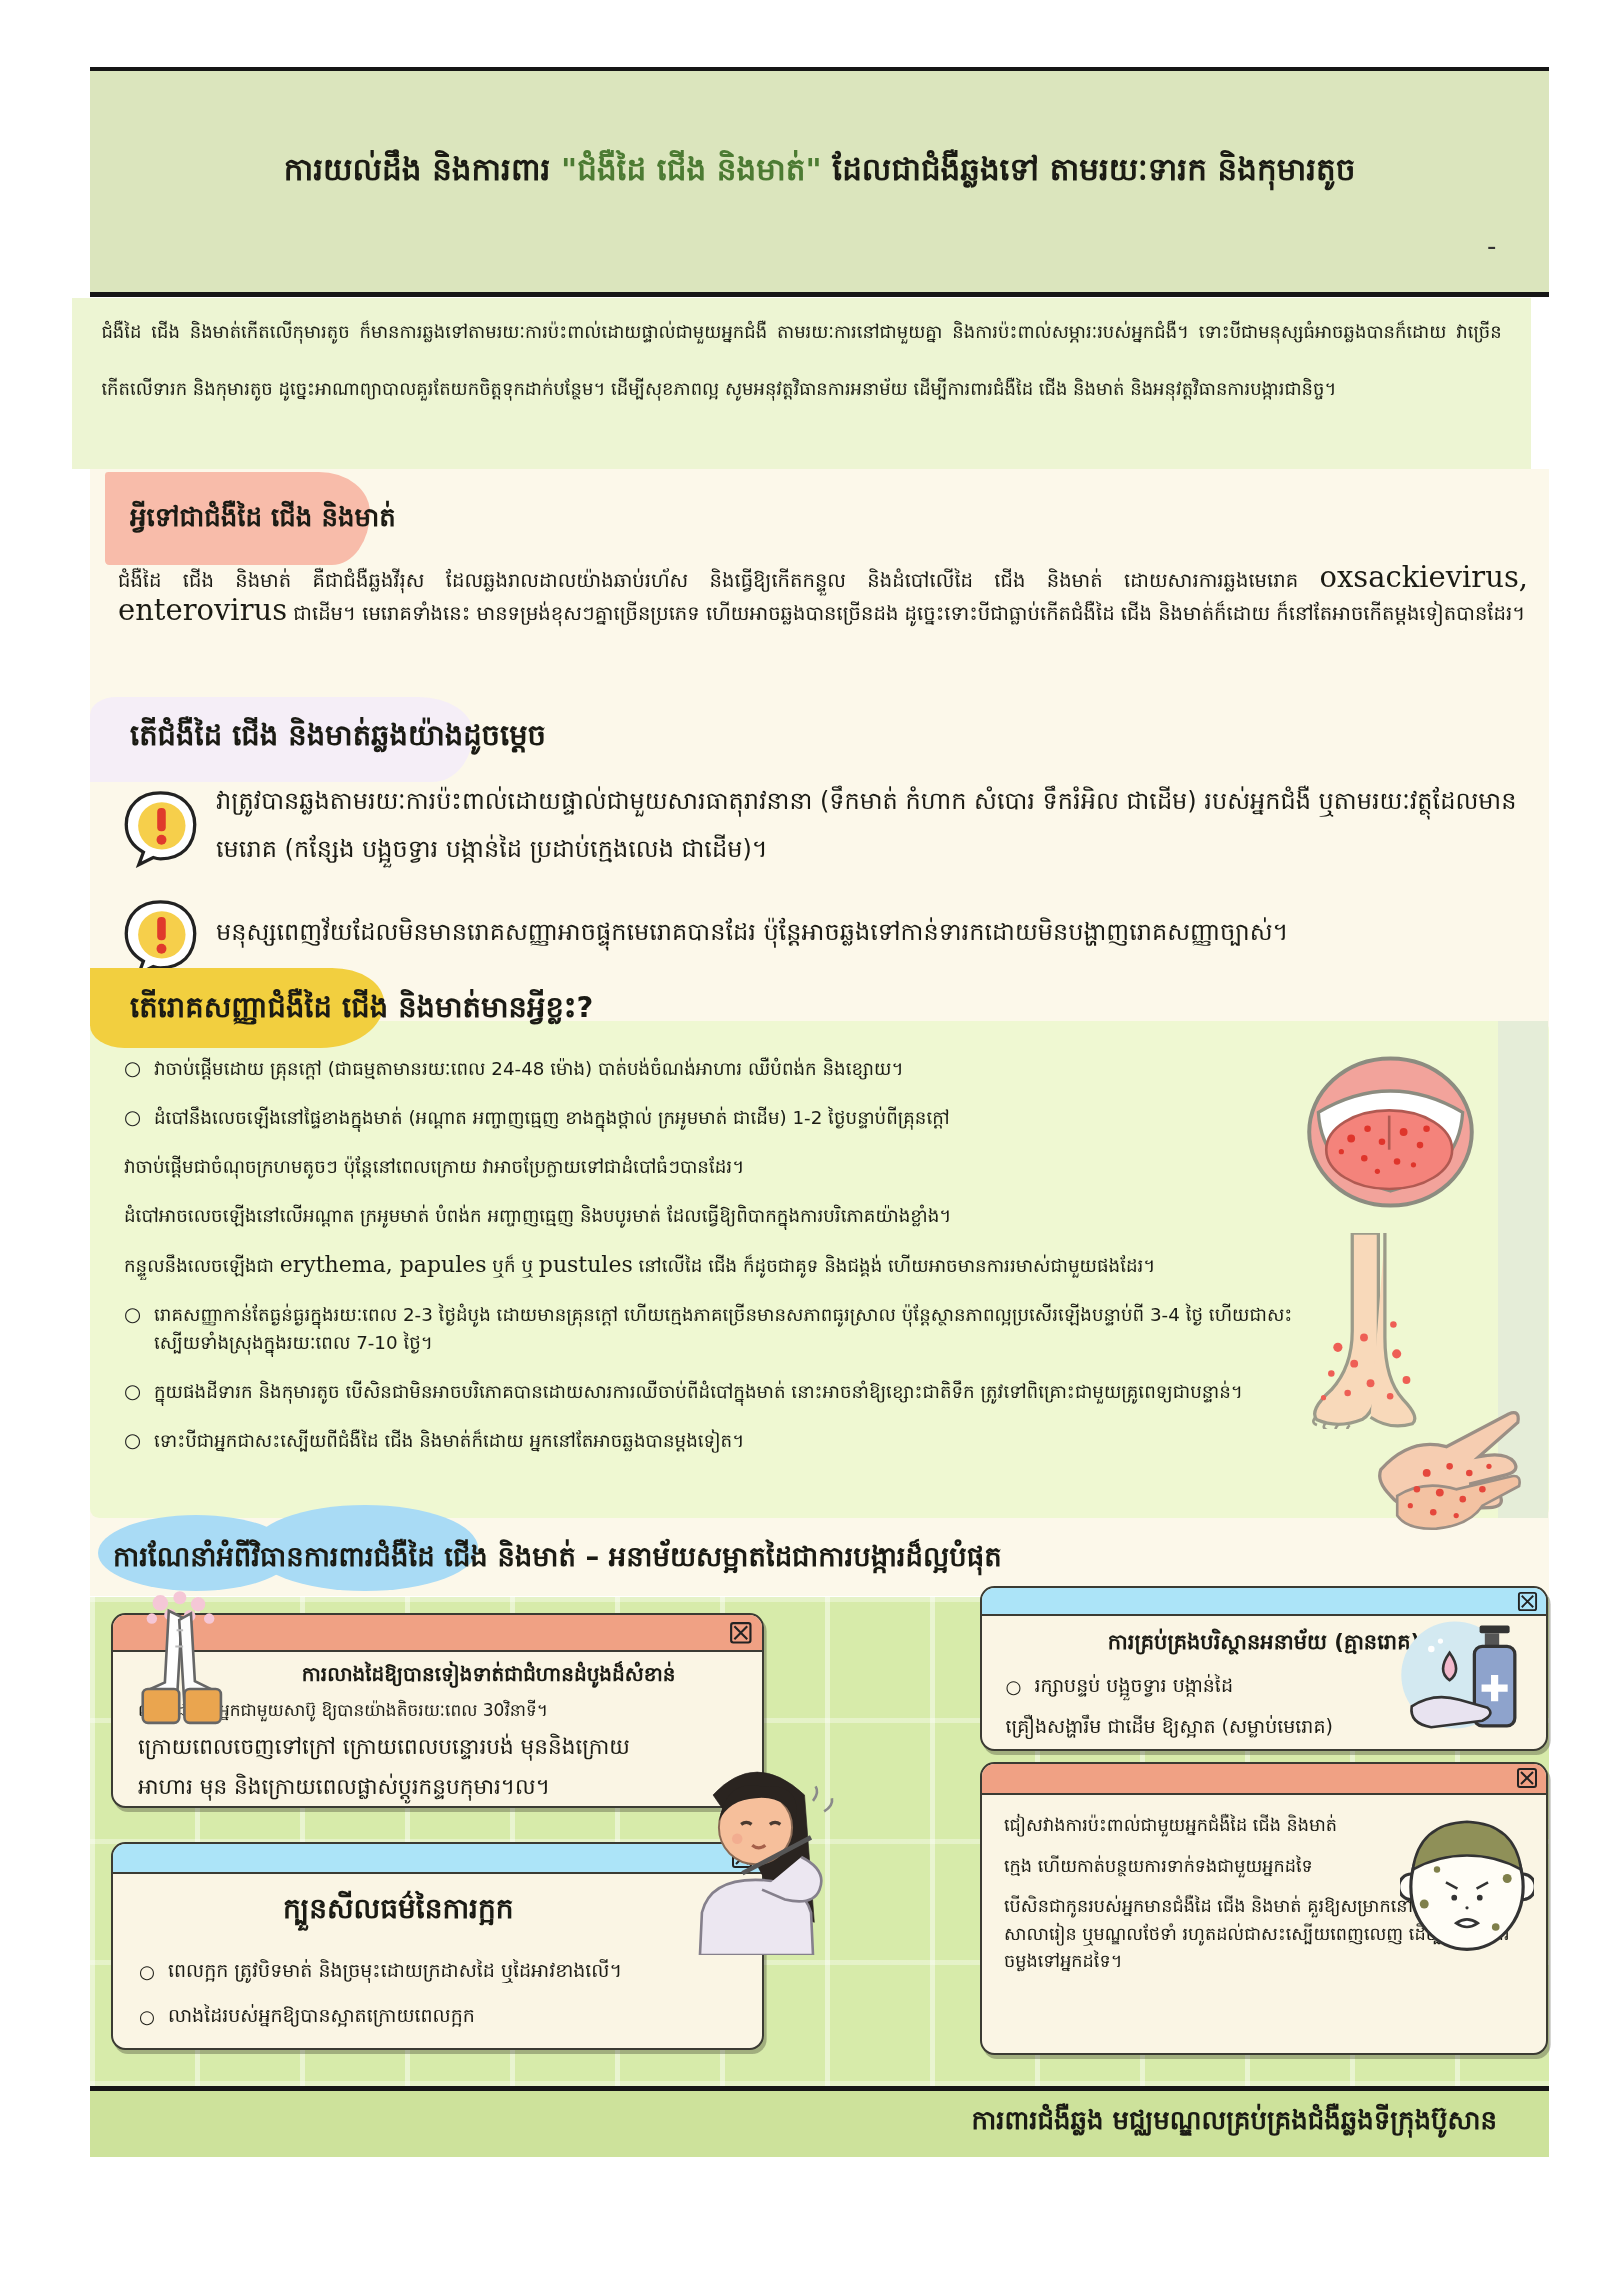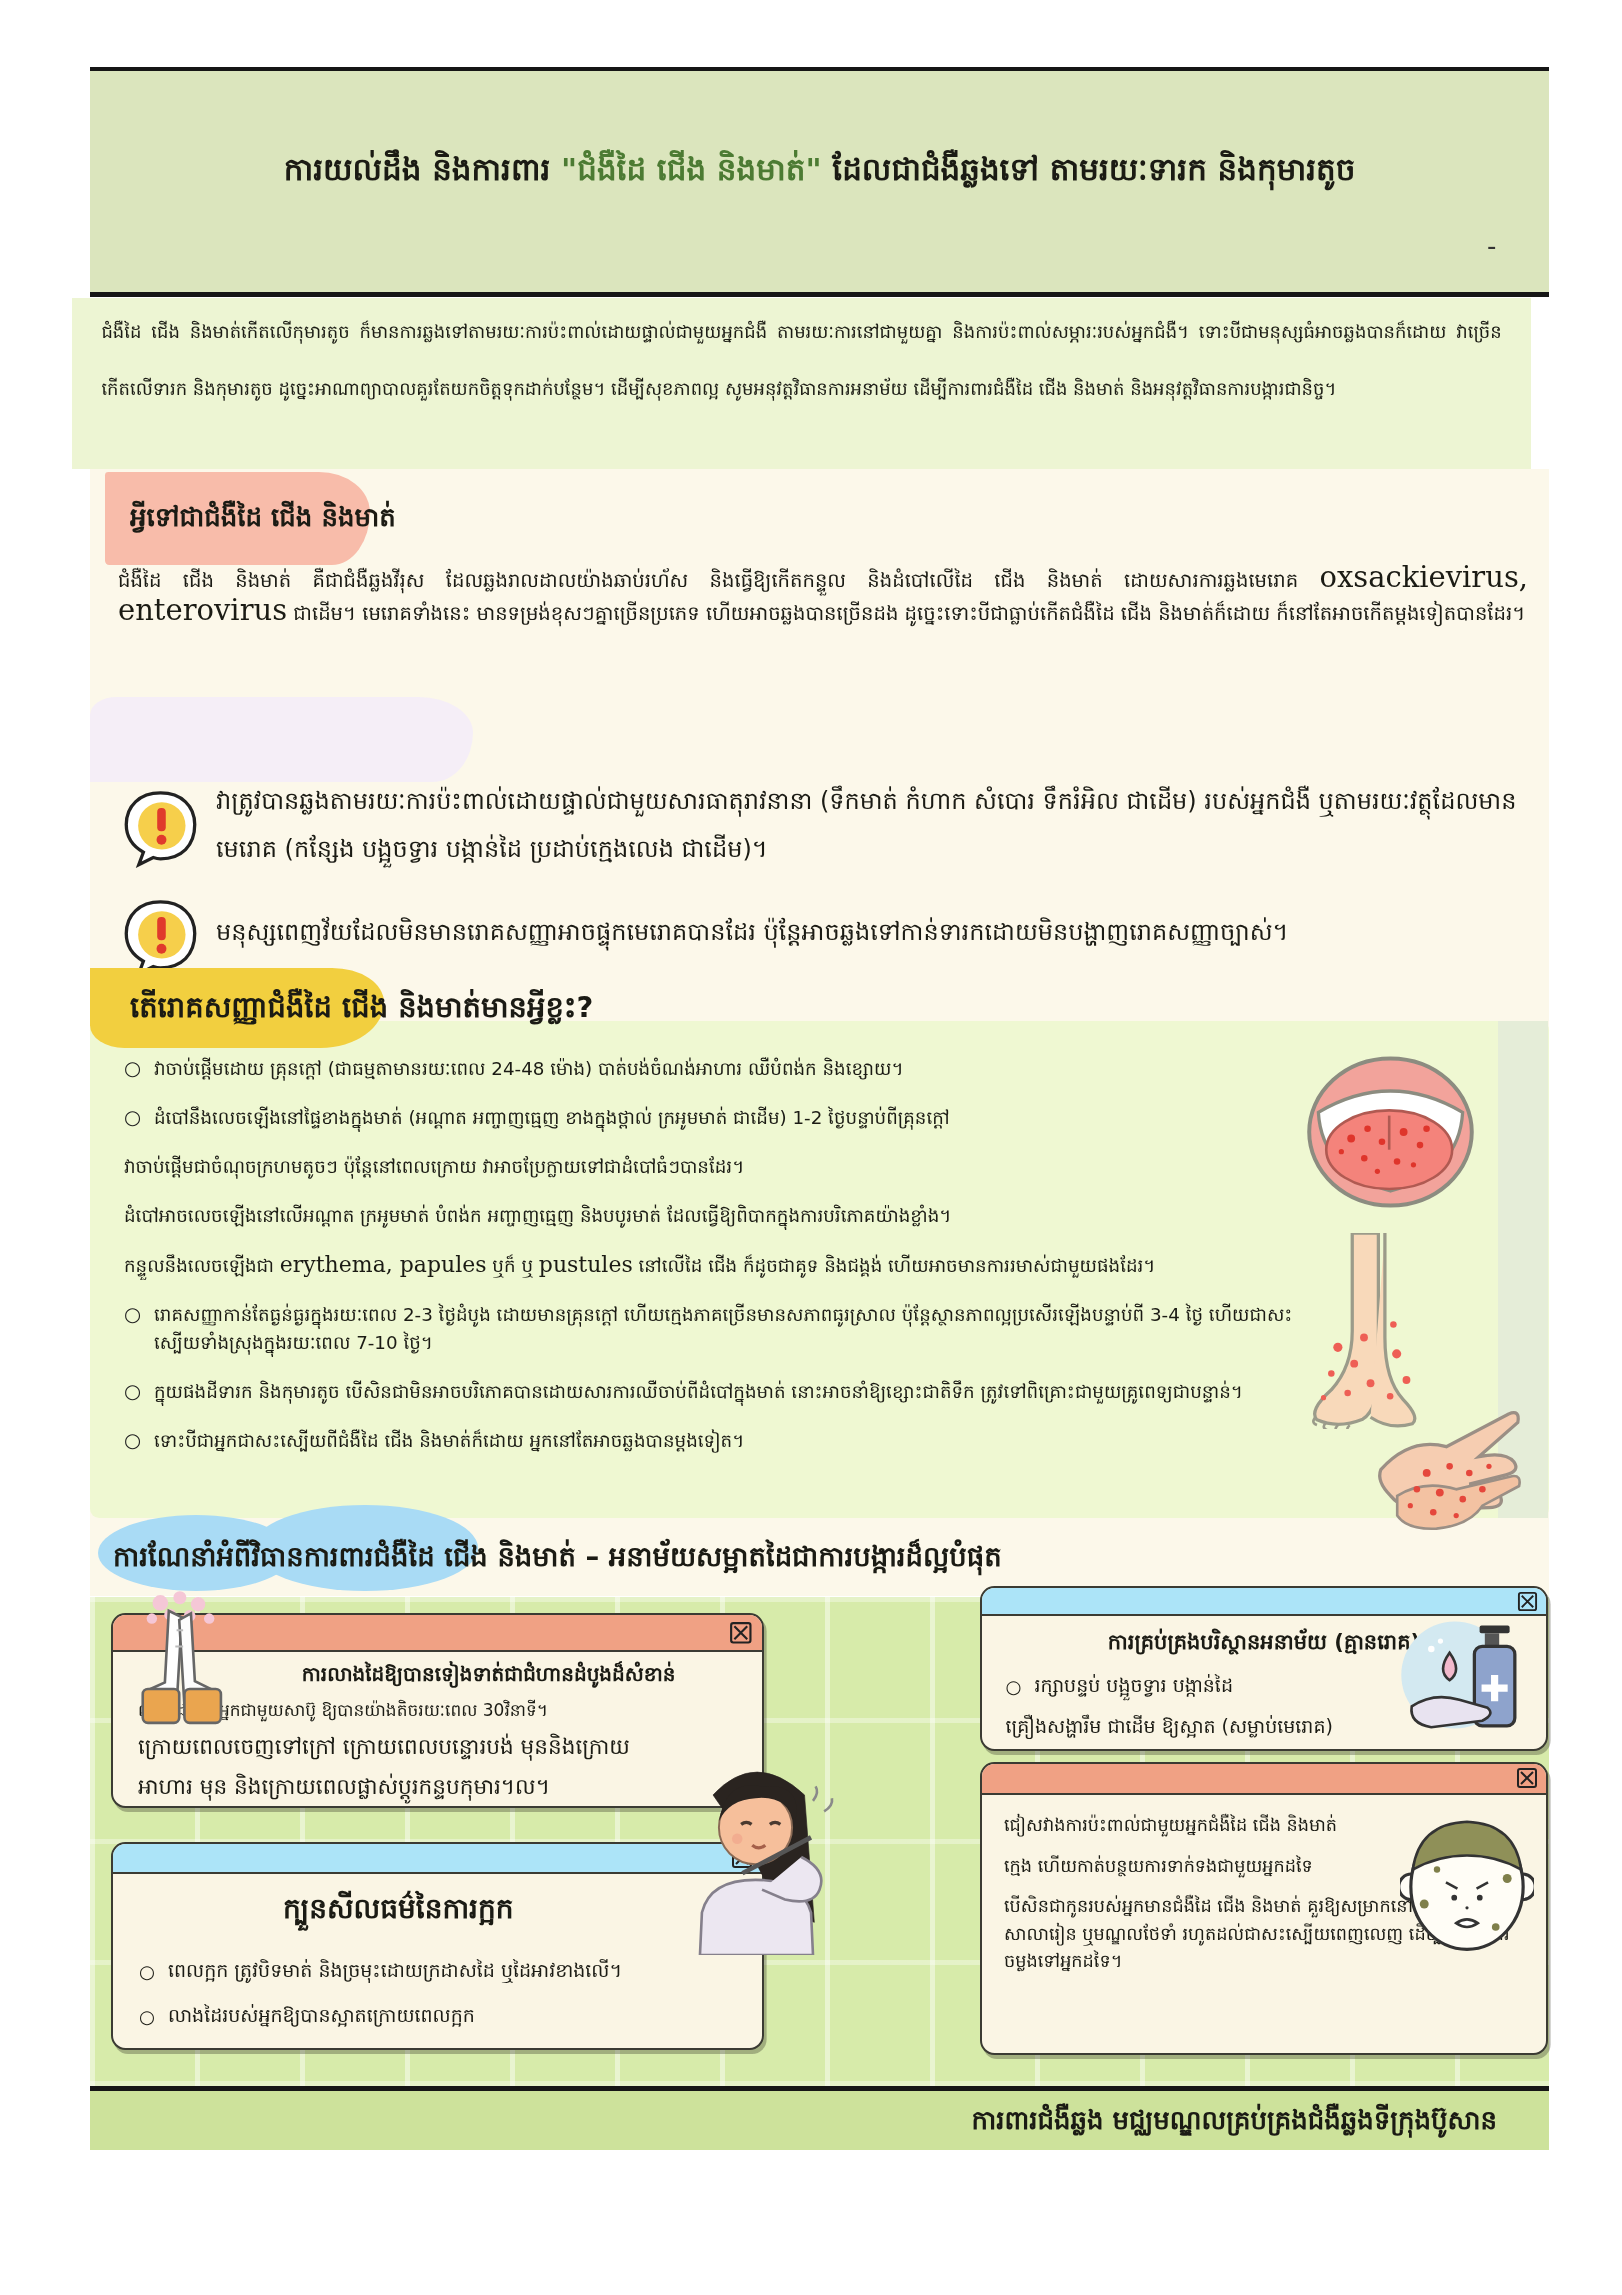--- a/index.html
+++ b/index.html
@@ -60,20 +60,21 @@
     <p class="intro-p" style="margin:5.2px 29.4px 0 29.4px;">ជំងឺដៃ ជើង និងមាត់កើតលើកុមារតូច ក៏មានការឆ្លងទៅតាមរយៈការប៉ះពាល់ដោយផ្ទាល់ជាមួយអ្នកជំងឺ តាមរយៈការនៅជាមួយគ្នា និងការប៉ះពាល់សម្ភារៈរបស់អ្នកជំងឺ។ ទោះបីជាមនុស្សធំអាចឆ្លងបានក៏ដោយ វាច្រើនកើតលើទារក និងកុមារតូច ដូច្នេះអាណាព្យាបាលគួរតែយកចិត្តទុកដាក់បន្ថែម។ ដើម្បីសុខភាពល្អ សូមអនុវត្តវិធានការអនាម័យ ដើម្បីការពារជំងឺដៃ ជើង និងមាត់ និងអនុវត្តវិធានការបង្ការជានិច្ច។</p>
   </div>
 
   <div class="abs band-cream" style="left:90px;top:469px;width:1459px;height:1127px;"></div>
 
   <div class="abs blob-pink" style="left:105px;top:472px;width:265px;height:93px;"></div>
   <div class="abs h-sec" style="left:130px;top:501px;font-size:26px;">អ្វីទៅជាជំងឺដៃ ជើង និងមាត់</div>
   <p class="abs body-p" style="left:118px;top:564px;width:1410px;margin:0;"><span>ជំងឺដៃ ជើង និងមាត់ គឺជាជំងឺឆ្លងវីរុស ដែលឆ្លងរាលដាលយ៉ាងឆាប់រហ័ស និងធ្វើឱ្យកើតកន្ទួល និងដំបៅលើដៃ ជើង និងមាត់ ដោយសារការឆ្លងមេរោគ </span><span class="latin">oxsackievirus, enterovirus</span><span> ជាដើម។ មេរោគទាំងនេះ មានទម្រង់ខុសៗគ្នាច្រើនប្រភេទ ហើយអាចឆ្លងបានច្រើនដង ដូច្នេះទោះបីជាធ្លាប់កើតជំងឺដៃ ជើង និងមាត់ក៏ដោយ ក៏នៅតែអាចកើតម្ដងទៀតបានដែរ។</span></p>
 
   <div class="abs blob-lav" style="left:90px;top:697px;width:383px;height:85px;"></div>
+  <div class="abs h-sec" style="left:130px;top:717px;font-size:29px;">តើជំងឺដៃ ជើង និងមាត់ឆ្លងយ៉ាងដូចម្ដេច</div>
 
   <div class="abs" style="left:121px;top:789px;width:79px;height:79px;">
     <svg width="79" height="79" viewBox="0 0 120 120">
       <path d="M60 6 C28 6 8 26 8 54 c0 18 10 33 26 42 l-7 19 22 -11 c6 2 11 2 11 2 c32 0 52 -20 52 -52 C112 26 92 6 60 6 Z" fill="#ffffff" stroke="#222222" stroke-width="5"></path>
       <circle cx="62" cy="56" r="36" fill="#f6cf4b"></circle>
       <rect x="55" y="29" width="13" height="35" rx="6" fill="#e03a2c"></rect>
       <circle cx="61.5" cy="77" r="7.5" fill="#e03a2c"></circle>
     </svg>
   </div>
   <p class="abs warn-txt" style="left:216px;top:777px;width:1305px;margin:0;">វាត្រូវបានឆ្លងតាមរយៈការប៉ះពាល់ដោយផ្ទាល់ជាមួយសារធាតុរាវនានា (ទឹកមាត់ កំហាក សំបោរ ទឹករំអិល ជាដើម) របស់អ្នកជំងឺ ឬតាមរយៈវត្ថុដែលមានមេរោគ (កន្សែង បង្អួចទ្វារ បង្កាន់ដៃ ប្រដាប់ក្មេងលេង ជាដើម)។</p>
@@ -321,18 +322,18 @@
       <g fill="#7f7f4a">
         <circle cx="38" cy="152" r="7"></circle>
           <circle cx="168" cy="112" r="7"></circle>
           <circle cx="150" cy="188" r="6"></circle>
           <circle cx="58" cy="98" r="5"></circle>
       </g>
     </svg>
   </div>
 
   <div class="abs blk" style="left:90px;top:2086px;width:1459px;height:5.2px;"></div>
-  <div class="abs band-footer" style="left:90px;top:2091px;width:1459px;height:59px;">
+  <div class="abs band-footer" style="left:90px;top:2091px;width:1459px;height:66px;">
     <div class="footer-txt">ការពារជំងឺឆ្លង មជ្ឈមណ្ឌលគ្រប់គ្រងជំងឺឆ្លងទីក្រុងប៊ូសាន</div>
   </div>
 
 </div>
 
 
 </body></html>

